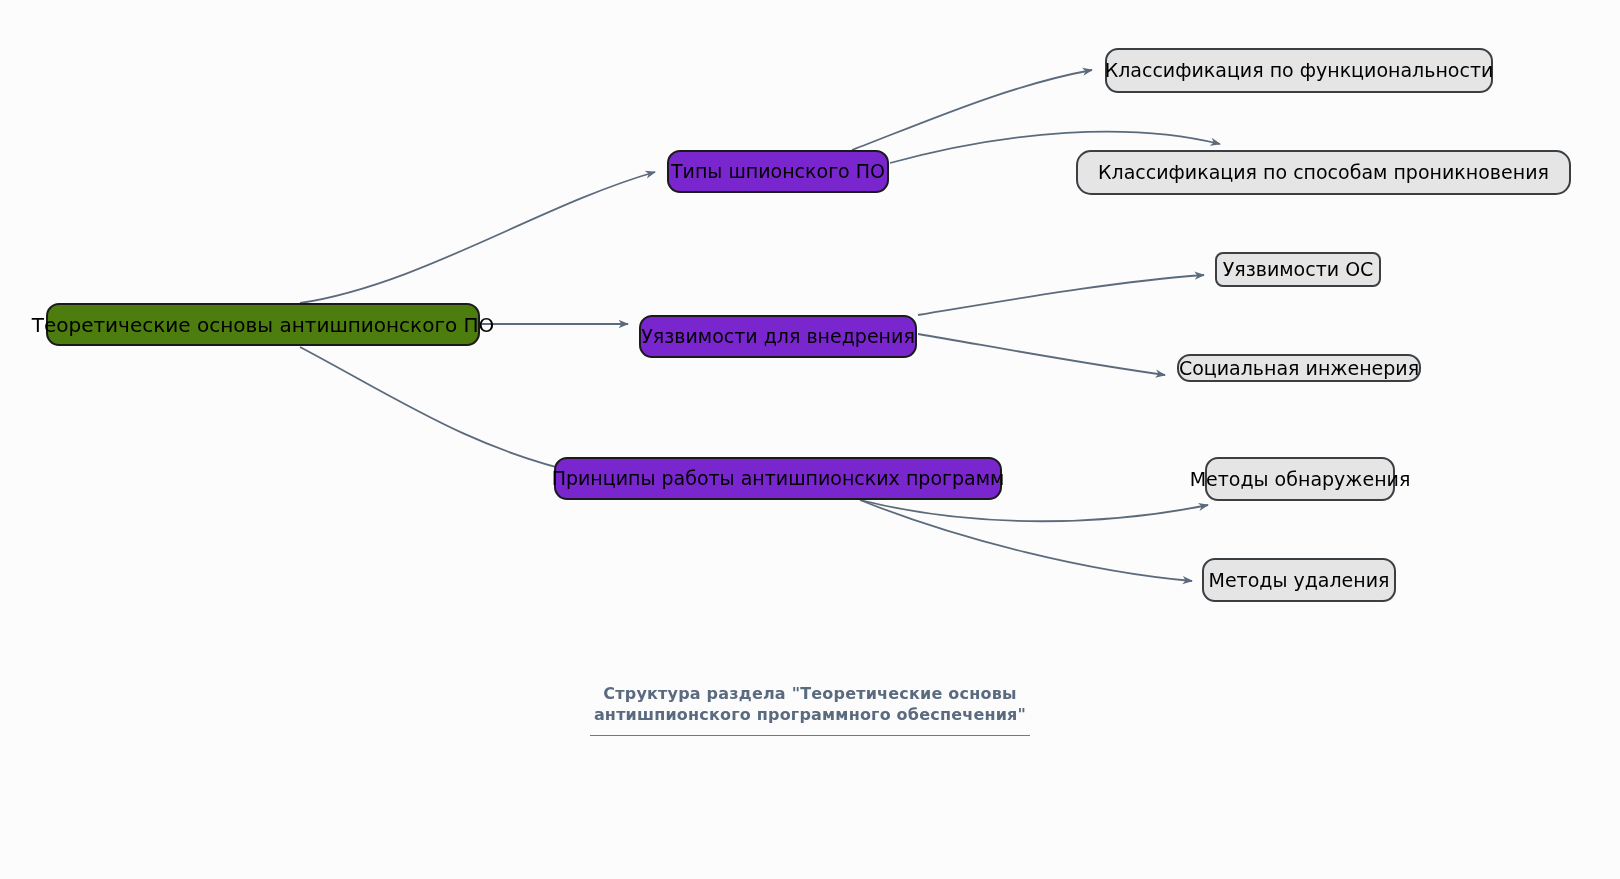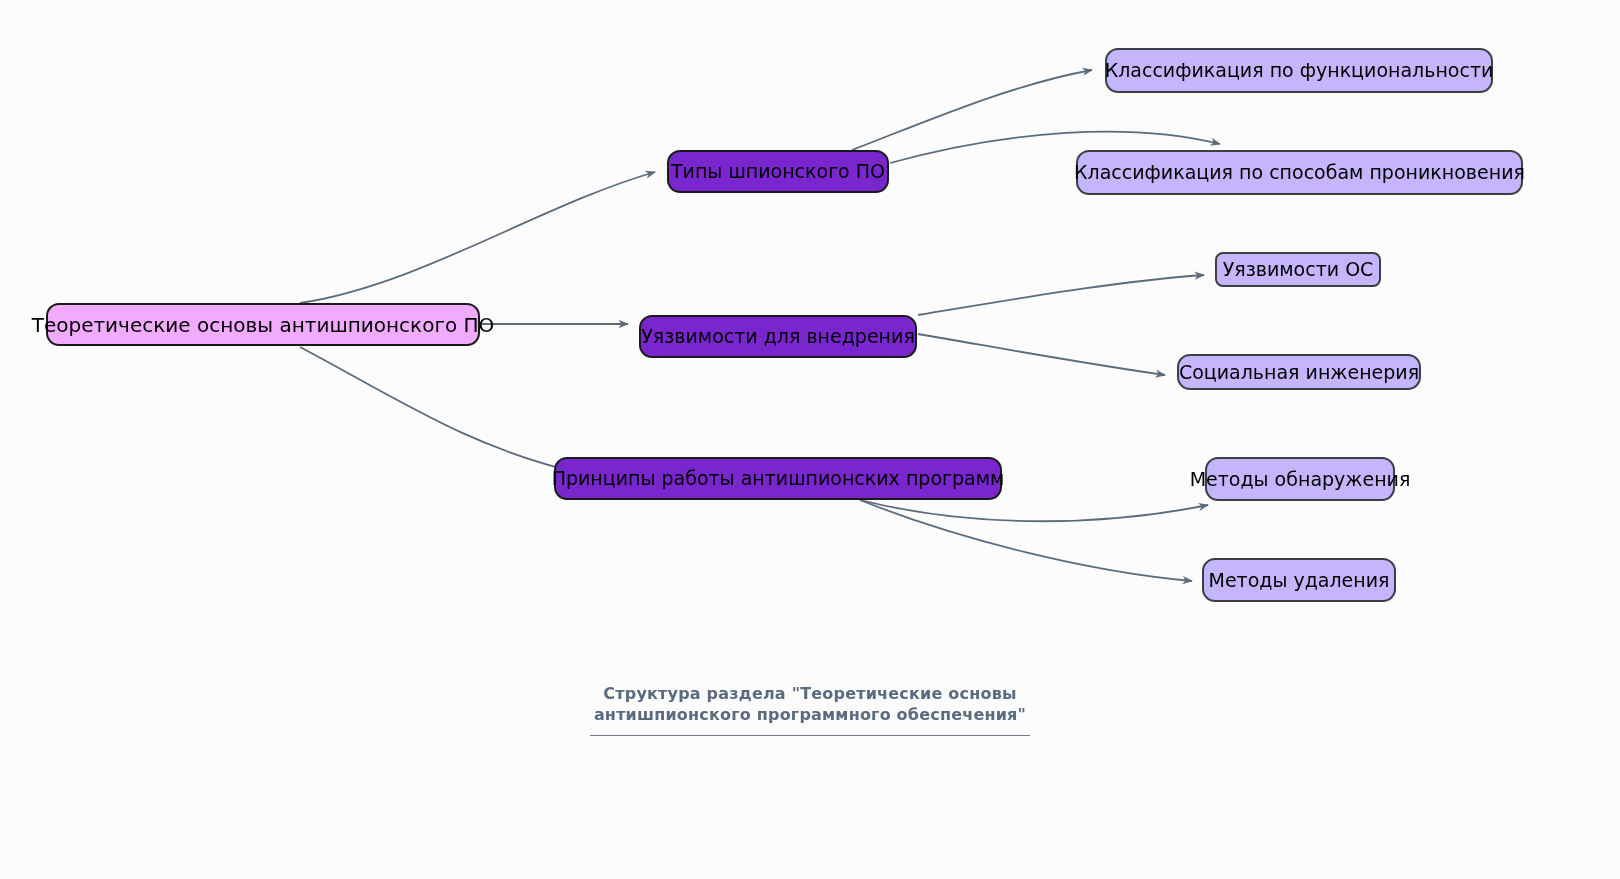--- a/index.html
+++ b/index.html
@@ -36,33 +36,33 @@
     justify-content: center;
     border-radius: 13px;
     white-space: nowrap;
     line-height: 1;
   }
   .node-label {
     display: block;
     white-space: nowrap;
   }
   .node.root {
-    background: #f0abfc;
+    background: #4d7c0f;
     border: 2px solid #1a1a1a;
     color: #000000;
     font-size: 20px;
   }
   .node.branch {
     background: #7a26cf;
     border: 2px solid #1a1a1a;
     color: #000000;
     font-size: 19px;
   }
   .node.leaf {
-    background: #c4b5fd;
+    background: #e5e5e5;
     border: 2px solid #3a3f44;
     color: #000000;
     font-size: 19px;
   }
   .footer {
     position: absolute;
     left: 0;
     width: 1620px;
     text-align: center;
   }
@@ -109,30 +109,30 @@
   <div id="nodes-group">
       <div class="node root" style="left: 46px; top: 303px; width: 434px; height: 43px;">
         <span class="node-label">Теоретические основы антишпионского ПО</span>
       </div>
       <div class="node branch" style="left: 667px; top: 150px; width: 222px; height: 43px; align-items: center;">
         <span class="node-label">Типы шпионского ПО</span>
       </div>
       <div class="node leaf" style="left: 1105px; top: 48px; width: 388px; height: 45px;">
         <span class="node-label">Классификация по функциональности</span>
       </div>
-      <div class="node leaf" style="left: 1076px; top: 150px; width: 447px; height: 45px;">
+      <div class="node leaf" style="left: 1076px; top: 150px; width: 495px; height: 45px; border-radius: 15px;">
         <span class="node-label">Классификация по способам проникновения</span>
       </div>
       <div class="node branch" style="left: 639px; top: 303px; width: 278px; height: 43px; margin-top: 12px;">
         <span class="node-label">Уязвимости для внедрения</span>
       </div>
       <div class="node leaf" style="left: 1215px; top: 252px; width: 166px; height: 35px; border-radius: 8px;">
         <span class="node-label">Уязвимости ОС</span>
       </div>
-      <div class="node leaf" style="left: 1177px; top: 354px; width: 244px; height: 36px;">
+      <div class="node leaf" style="left: 1177px; top: 354px; width: 244px; height: 28px;">
         <span class="node-label">Социальная инженерия</span>
       </div>
       <div class="node branch" style="left: 554px; top: 457px; width: 448px; height: 43px;">
         <span class="node-label">Принципы работы антишпионских программ</span>
       </div>
       <div class="node leaf" style="left: 1184px; top: 457px; width: 190px; height: 44px; margin-left: 21px;">
         <span class="node-label">Методы обнаружения</span>
       </div>
       <div class="node leaf" style="left: 1202px; top: 558px; width: 194px; height: 44px;">
         <span class="node-label">Методы удаления</span>

